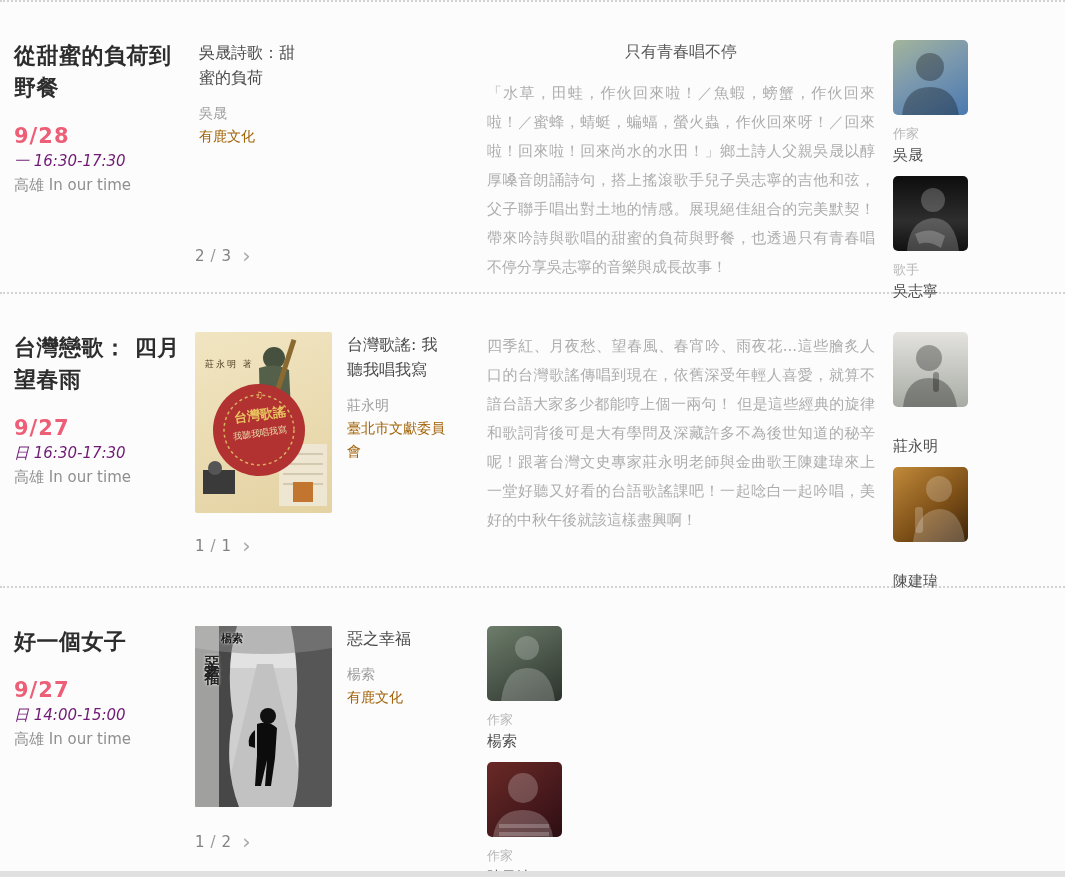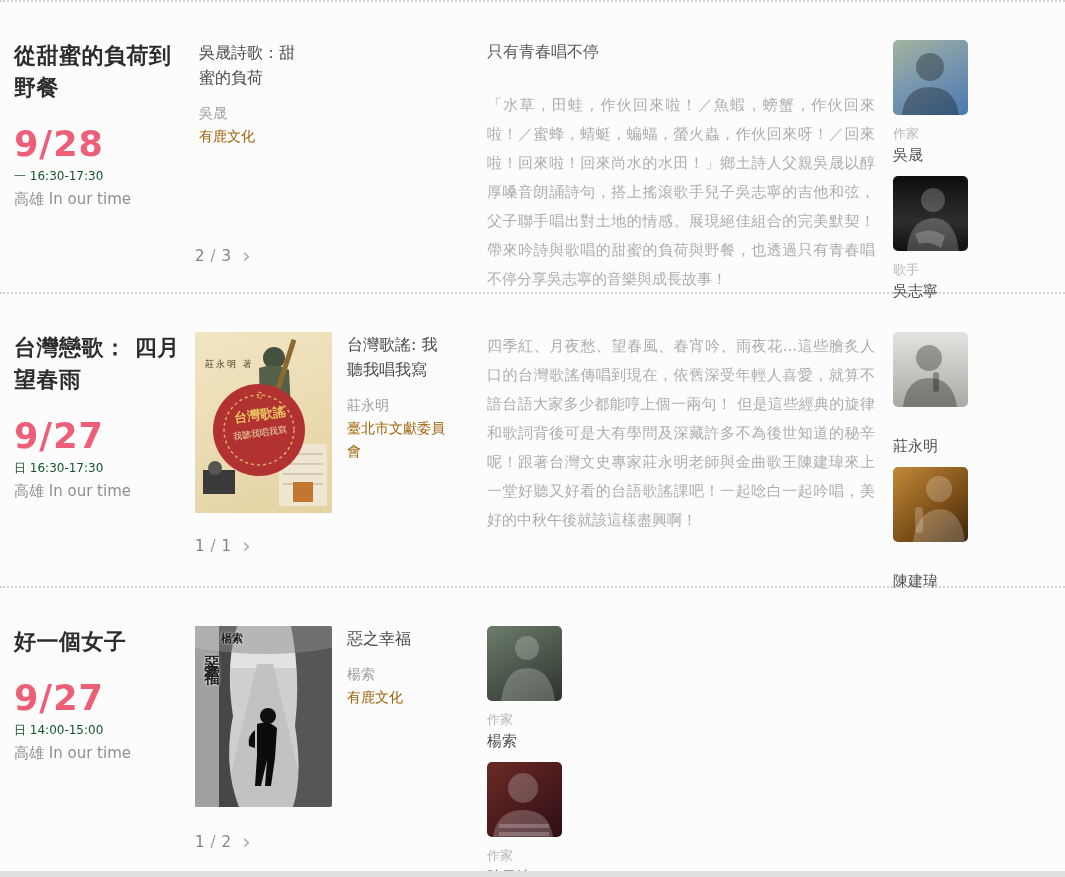--- a/index.html
+++ b/index.html
@@ -17,22 +17,22 @@
     padding:38px 12px 0 14px;
     border-bottom:2px dotted #d2d2d2;
   }
   .row-1 { height:292px; }
   .row-2 { height:294px; }
   .row-3 { height:285px; border-bottom:none; }
 
   
   .col-info { padding-right:10px; }
   .event-title { font-size:22px; font-weight:700; color:#2d2d2d; line-height:32px; letter-spacing:0.5px; }
-  .event-date { margin-top:20px; font-size:35px; font-weight:700; color:#ed5f77; letter-spacing:1px; }
-  .event-time { margin-top:4px; font-size:12px; color:#14532d; }
+  .event-date { margin-top:20px; font-size:21px; font-weight:700; color:#ed5f77; letter-spacing:1px; }
+  .event-time { margin-top:4px; font-size:15px; color:#701a75;font-style:italic; }
   .event-location { margin-top:5px; font-size:15px; color:#8f8f8f; }
 
   
   .col-book { display:flex; flex-direction:column; padding-bottom:36px; }
   .book-main { display:flex; }
   .book-cover { width:137px; height:181px; flex:0 0 auto; border-radius:2px; position:relative; overflow:hidden; }
   .book-cover svg { display:block; width:100%; height:100%; }
   .book-meta { margin-left:15px; width:104px; }
   .no-cover .book-meta { margin-left:4px; }
   .book-title { font-size:16px; color:#4b4b4b; line-height:25px; }
@@ -53,21 +53,21 @@
   
   .cover-road { background:#d6d6d6; }
   .cover3-author { position:absolute; top:5px; left:26px; font-size:11px; font-weight:700; color:#1c1c1c;
                    text-shadow:0 0 3px rgba(255,255,255,0.9); }
   .cover3-title { position:absolute; top:17px; left:7px; writing-mode:vertical-rl;
                   font-size:15px; font-weight:700; color:#222; letter-spacing:5px;
                   text-shadow:0 0 3px rgba(255,255,255,0.95); }
 
   
   .col-desc { padding-right:18px; }
-  .desc-title { font-size:16px; color:#595959; margin:2px 0 28px 0; }
+  .desc-title { font-size:16px; color:#595959; margin:2px 0 16px 0;text-align:center; }
   .desc-text { font-size:15px; color:#adadad; line-height:29px; text-align:justify; }
 
   
   .col-people { display:flex; gap:11px; align-items:flex-start;flex-direction:column; }
   .person { width:75px; }
   .photo { width:75px; height:75px; border-radius:5px; overflow:hidden; position:relative; }
   .photo svg { display:block; width:100%; height:100%; }
   .person-role { margin-top:10px; font-size:13px; color:#b6b6b6; min-height:17px; }
   .person-name { margin-top:3px; font-size:15px; color:#4f4f4f; }
 

